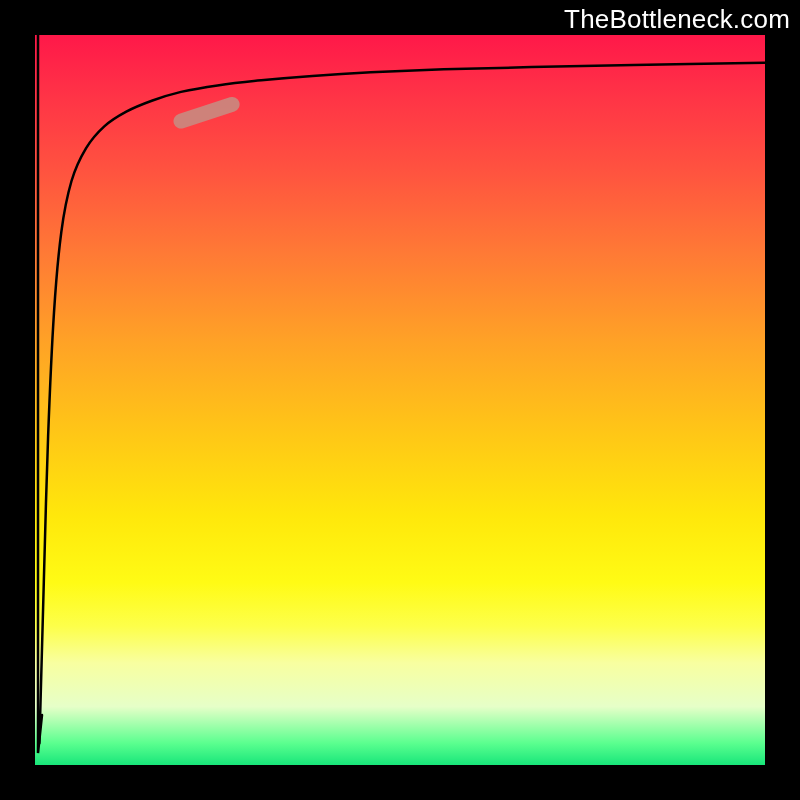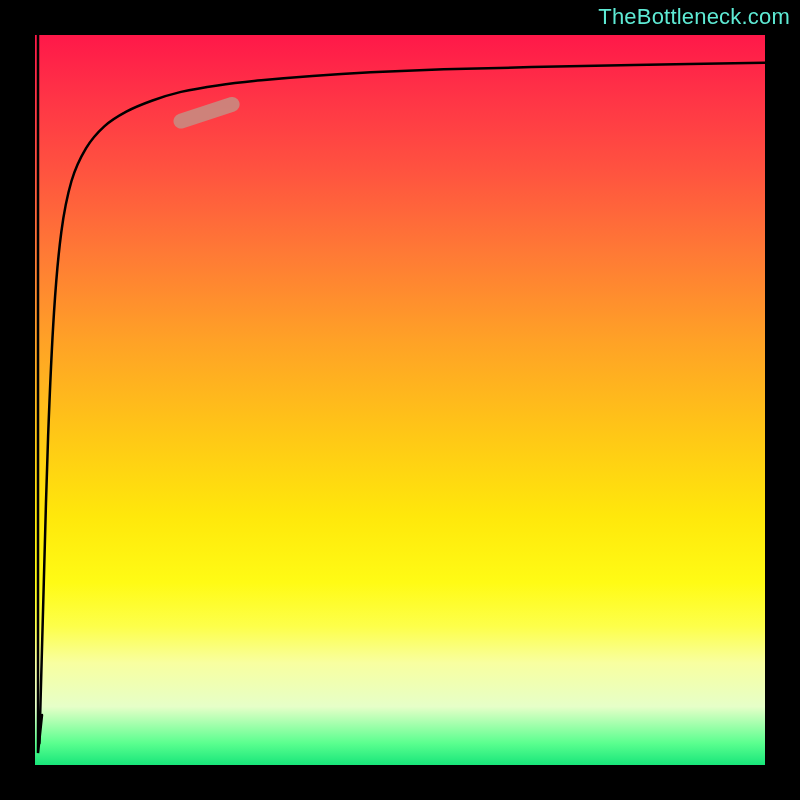--- a/index.html
+++ b/index.html
@@ -7,22 +7,22 @@
     width: 800px;
     height: 800px;
     background: #000;
     position: relative;
     font-family: Arial, Helvetica, sans-serif;
   }
   .watermark {
     position: absolute;
     top: 4px;
     right: 10px;
-    color: #5eead4;
-    font-size: 22px;
+    color: #ffffff;
+    font-size: 26px;
     font-weight: 400;
     letter-spacing: 0.2px;
     z-index: 10;
   }
   .plot-area {
     position: absolute;
     left: 35px;
     top: 35px;
     width: 730px;
     height: 730px;

